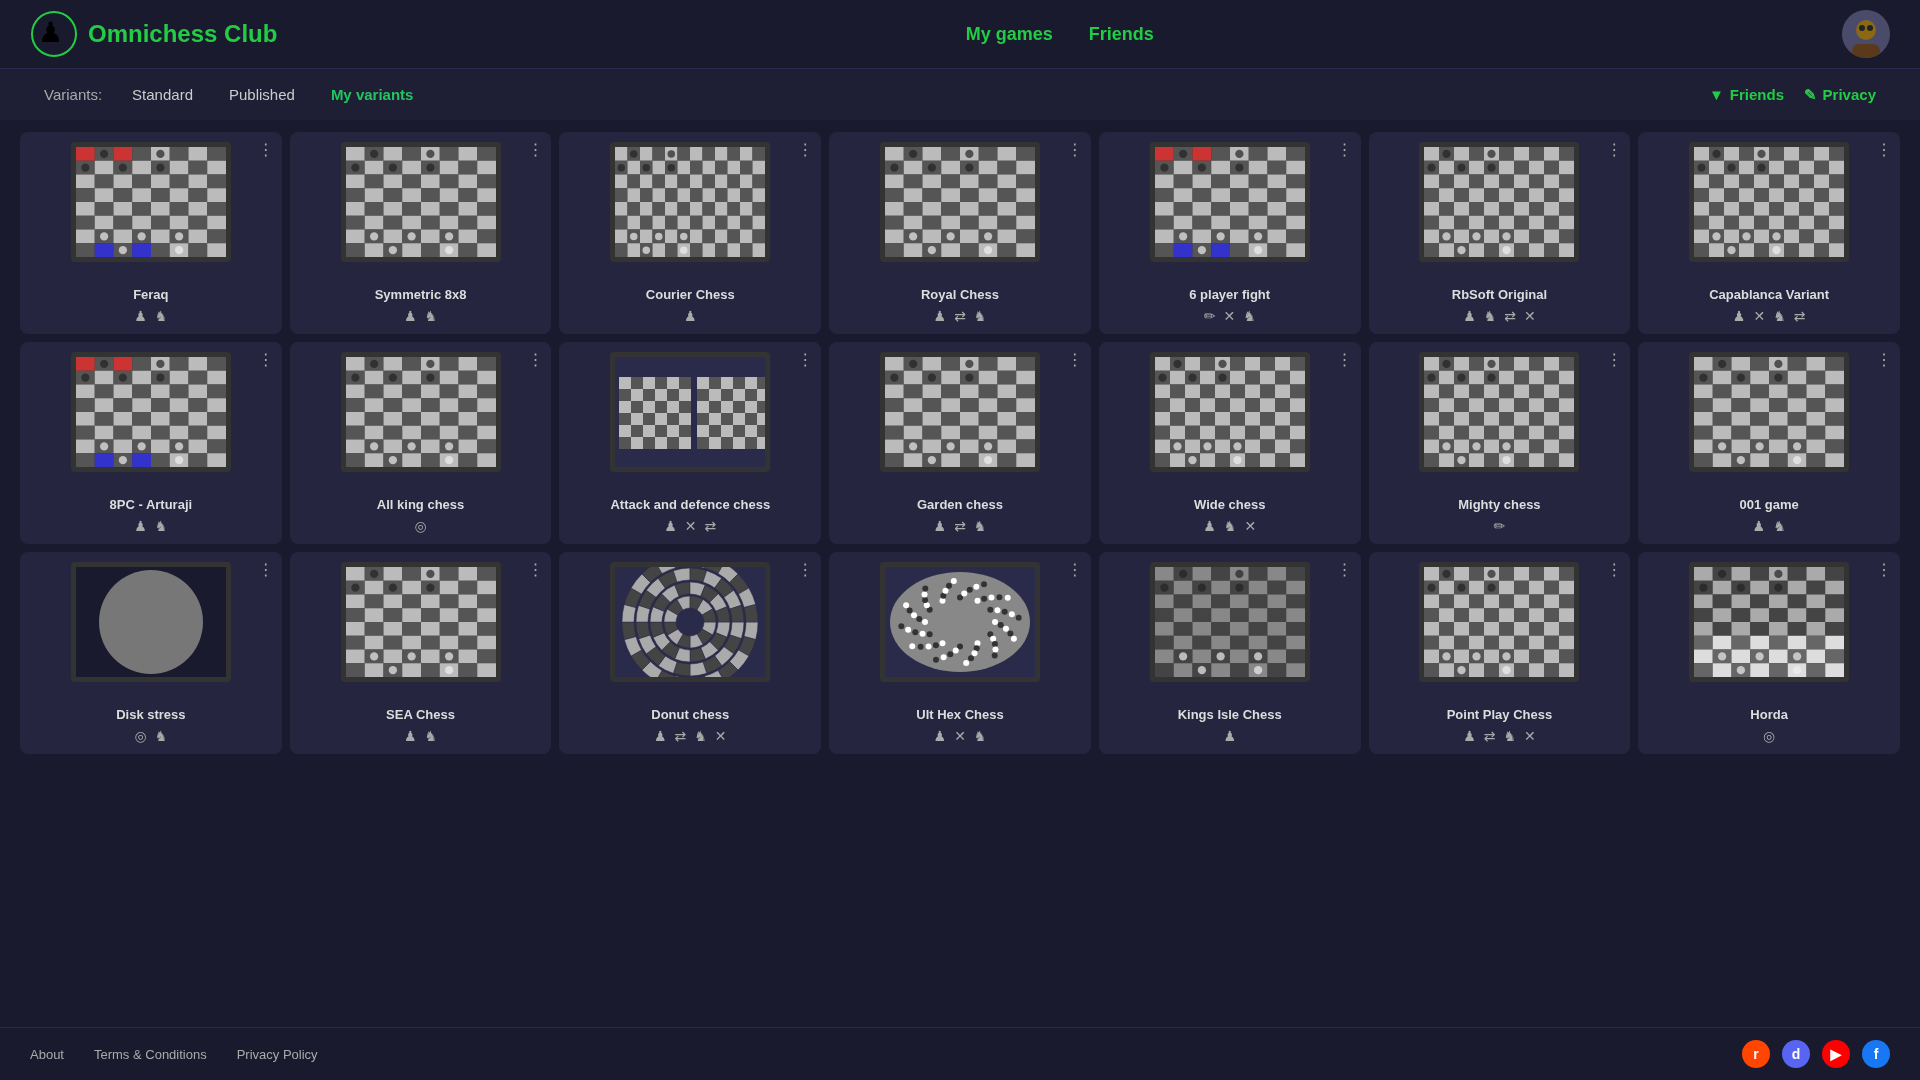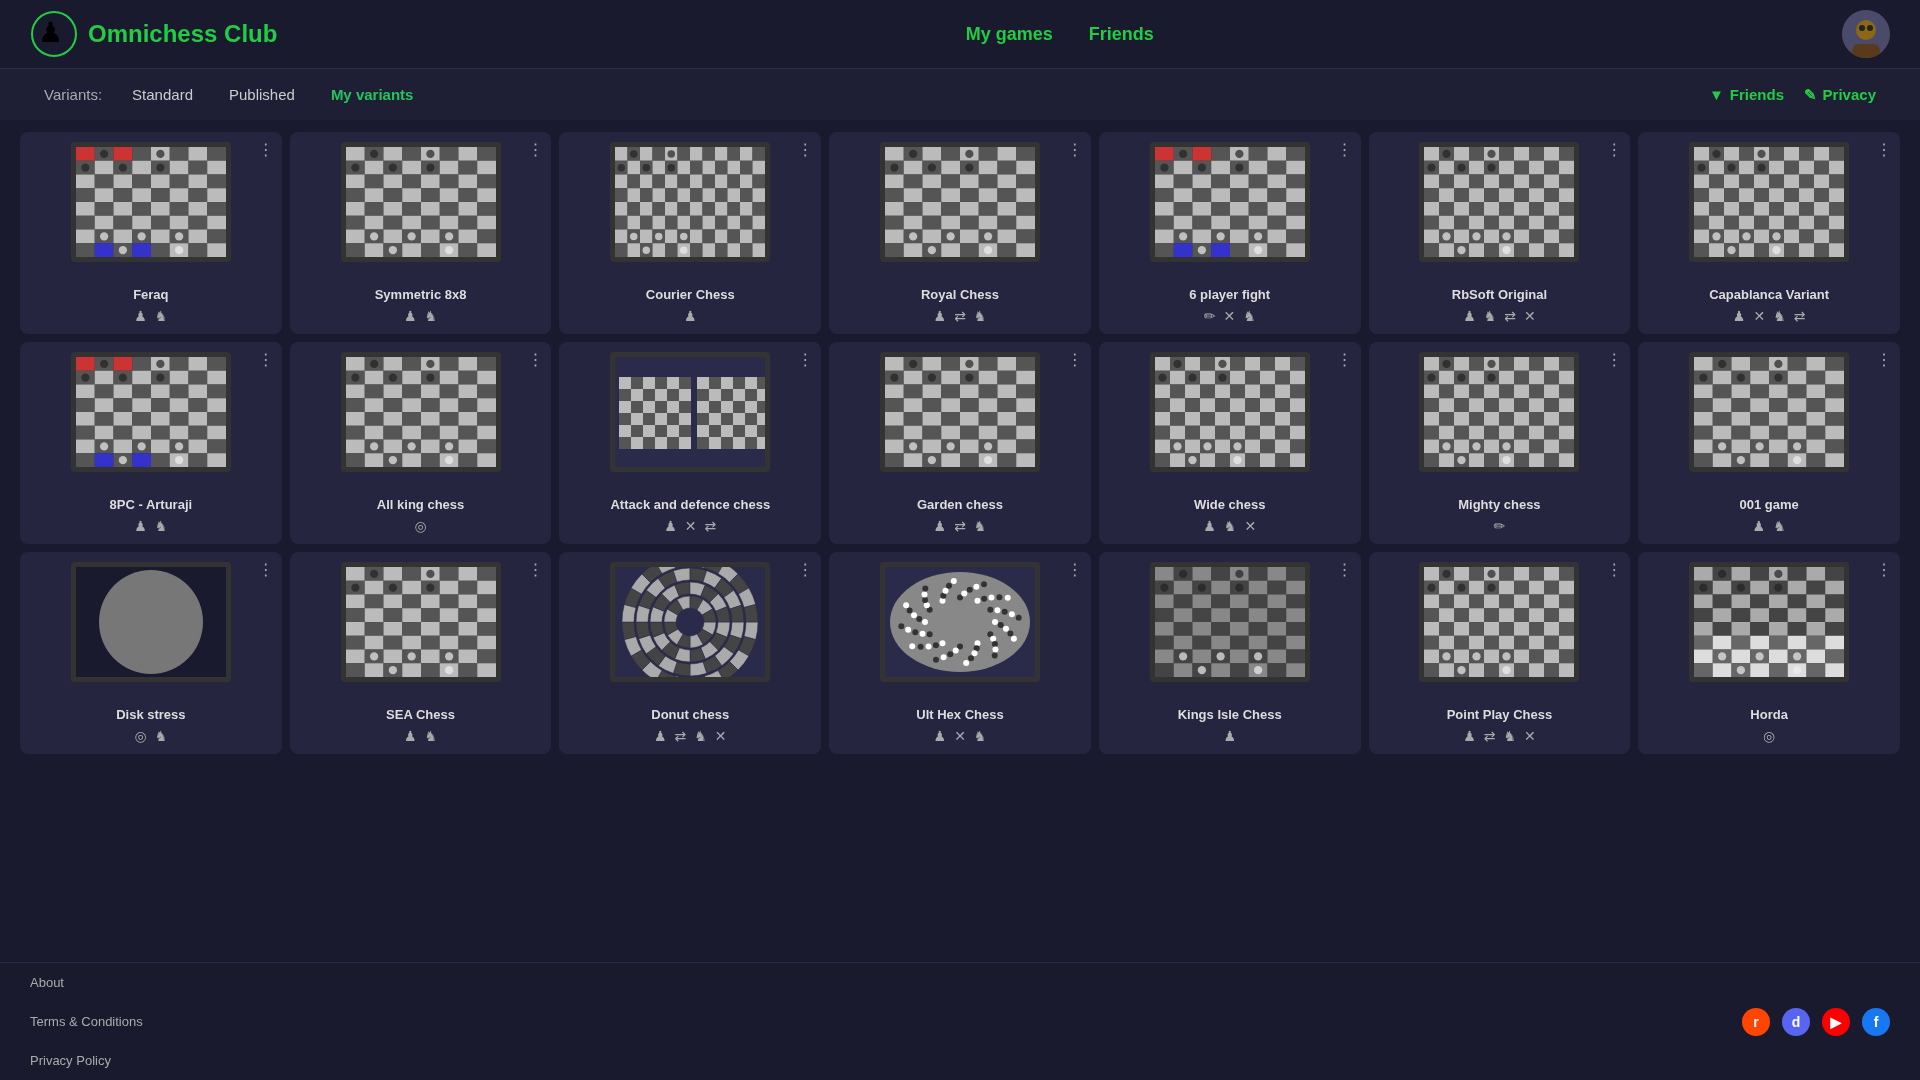--- a/index.html
+++ b/index.html
@@ -158,22 +158,21 @@
       padding: 12px 30px;
       background-color: #1a1a2e;
       border-top: 1px solid #2a2a4e;
       margin-top: auto;
       position: fixed;
       bottom: 0;
       width: 1920px;
     }
     .footer-links {
       display: flex;
-      gap: 24px;
-      flex-direction: column;
+      gap: 30px;
     }
     .footer-link {
       color: #aaa;
       font-size: 13px;
       cursor: pointer;
     }
     .footer-social {
       display: flex;
       gap: 12px;
     }

